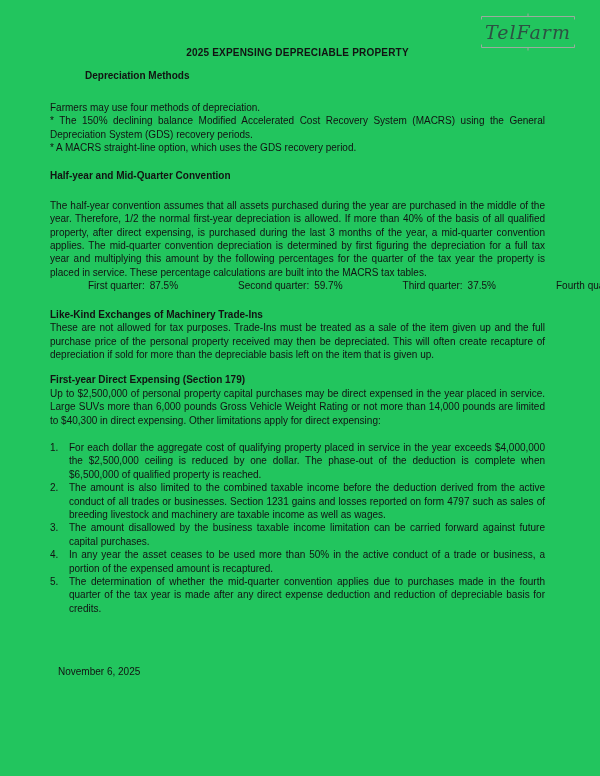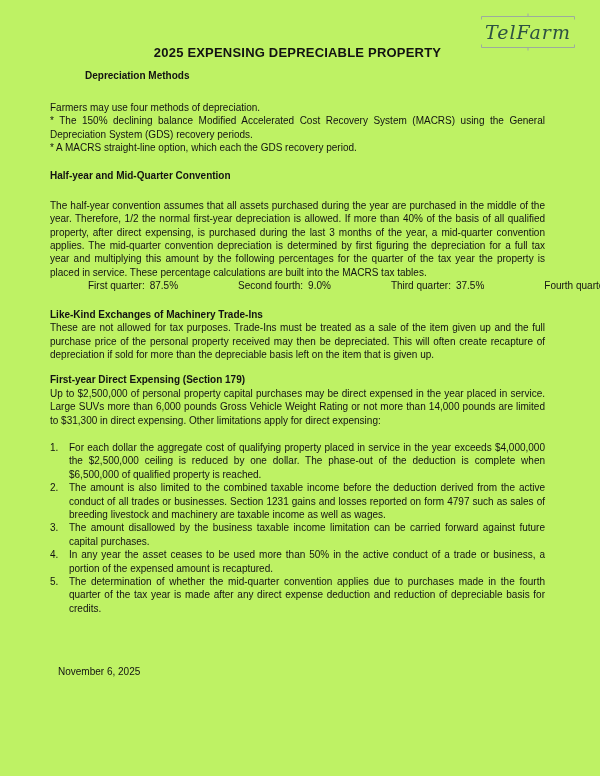--- a/index.html
+++ b/index.html
@@ -1,30 +1,30 @@
 <!DOCTYPE html>
 <html><head>
 <meta charset="utf-8">
 <style>
   html,body { margin:0; padding:0; background:#ffffff; }
   .page {
     position:relative;
     width:600px; height:776px;
-    background:#bef264;
+    background:#22c55e;
     font-family:"Liberation Sans", sans-serif;
     font-size:10px;
     line-height:13.4px;
     color:#121212;
     overflow:hidden;
   }
   .content { padding:0 55px 0 50px; }
 
   .doc-title {
     padding-top:46px;
-    font-size:13px;
+    font-size:10px;
     font-weight:bold;
     text-align:center;
     letter-spacing:0.2px;
   }
   .heading { font-weight:bold; }
   .h-methods   { margin-top:10px;padding-left:35px; }
   .h-half      { margin-top:15px; }
   .h-like      { margin-top:15px; }
   .h-179       { margin-top:12px; }
 
@@ -79,41 +79,41 @@
 
   <div class="content">
 
     <div class="doc-title">2025 EXPENSING DEPRECIABLE PROPERTY</div>
 
     <div class="heading h-methods">Depreciation Methods</div>
 
     <div class="methods-lines">
         <div class="para">Farmers may use four methods of depreciation.</div>
         <div class="para">* The 150% declining balance Modified Accelerated Cost Recovery System (MACRS) using the General Depreciation System (GDS) recovery periods.</div>
-        <div class="para">* A MACRS straight-line option, which each the GDS recovery period.</div>
+        <div class="para">* A MACRS straight-line option, which uses the GDS recovery period.</div>
       </div>
 
     <div class="heading h-half">Half-year and Mid-Quarter Convention</div>
 
     <div class="para half-body">The half-year convention assumes that all assets purchased during the year are purchased in the middle of the year. Therefore, 1/2 the normal first-year depreciation is allowed.  If more than 40% of the basis of all qualified property, after direct expensing, is purchased during the last 3 months of the year, a mid-quarter convention applies. The mid-quarter convention depreciation is determined by first figuring the depreciation for a full tax year and multiplying this amount by the following percentages for the quarter of the tax year the property is placed in service. These percentage calculations are built into the MACRS tax tables.</div>
 
     <div class="quarters">
         <span class="q-item"><span class="q-label">First quarter:</span><span class="q-value">87.5%</span></span>
-        <span class="q-item"><span class="q-label">Second fourth:</span><span class="q-value">9.0%</span></span>
+        <span class="q-item"><span class="q-label">Second quarter:</span><span class="q-value">59.7%</span></span>
         <span class="q-item"><span class="q-label">Third quarter:</span><span class="q-value">37.5%</span></span>
         <span class="q-item"><span class="q-label">Fourth quarter:</span><span class="q-value">12.5%</span></span>
       </div>
 
     <div class="heading h-like">Like-Kind Exchanges of Machinery Trade-Ins</div>
 
     <div class="para">These are not allowed for tax purposes.  Trade-Ins must be treated as a sale of the item given up and the full purchase price of the personal property received may then be depreciated.  This will often create recapture of depreciation if sold for more than the depreciable basis left on the item that is given up.</div>
 
     <div class="heading h-179">First-year Direct Expensing (Section 179)</div>
 
-    <div class="para">Up to $2,500,000 of personal property capital purchases may be direct expensed in the year placed in service. Large SUVs more than 6,000 pounds Gross Vehicle Weight Rating or not more than 14,000 pounds are limited to $31,300 in direct expensing.  Other limitations apply for direct expensing:</div>
+    <div class="para">Up to $2,500,000 of personal property capital purchases may be direct expensed in the year placed in service. Large SUVs more than 6,000 pounds Gross Vehicle Weight Rating or not more than 14,000 pounds are limited to $40,300 in direct expensing.  Other limitations apply for direct expensing:</div>
 
     <div class="list">
         <div class="li-row">
           <span class="li-num">1.</span>
           <div class="li-text"><span>For each dollar the aggregate cost of qualifying property placed in service in the year exceeds $4,000,000 the $2,500,000 ceiling is reduced by one dollar.  The phase-out of the deduction is complete when $6,500,000 of qualified property is reached.</span></div>
         </div>
         <div class="li-row">
           <span class="li-num">2.</span>
           <div class="li-text"><span>The amount is also limited to the combined taxable income before the deduction derived from the </span><span class="u">active</span><span> conduct of all trades or businesses.  Section 1231 gains and losses reported on form 4797 such as sales of breeding livestock and machinery are taxable income as well as wages.</span></div>
         </div>

